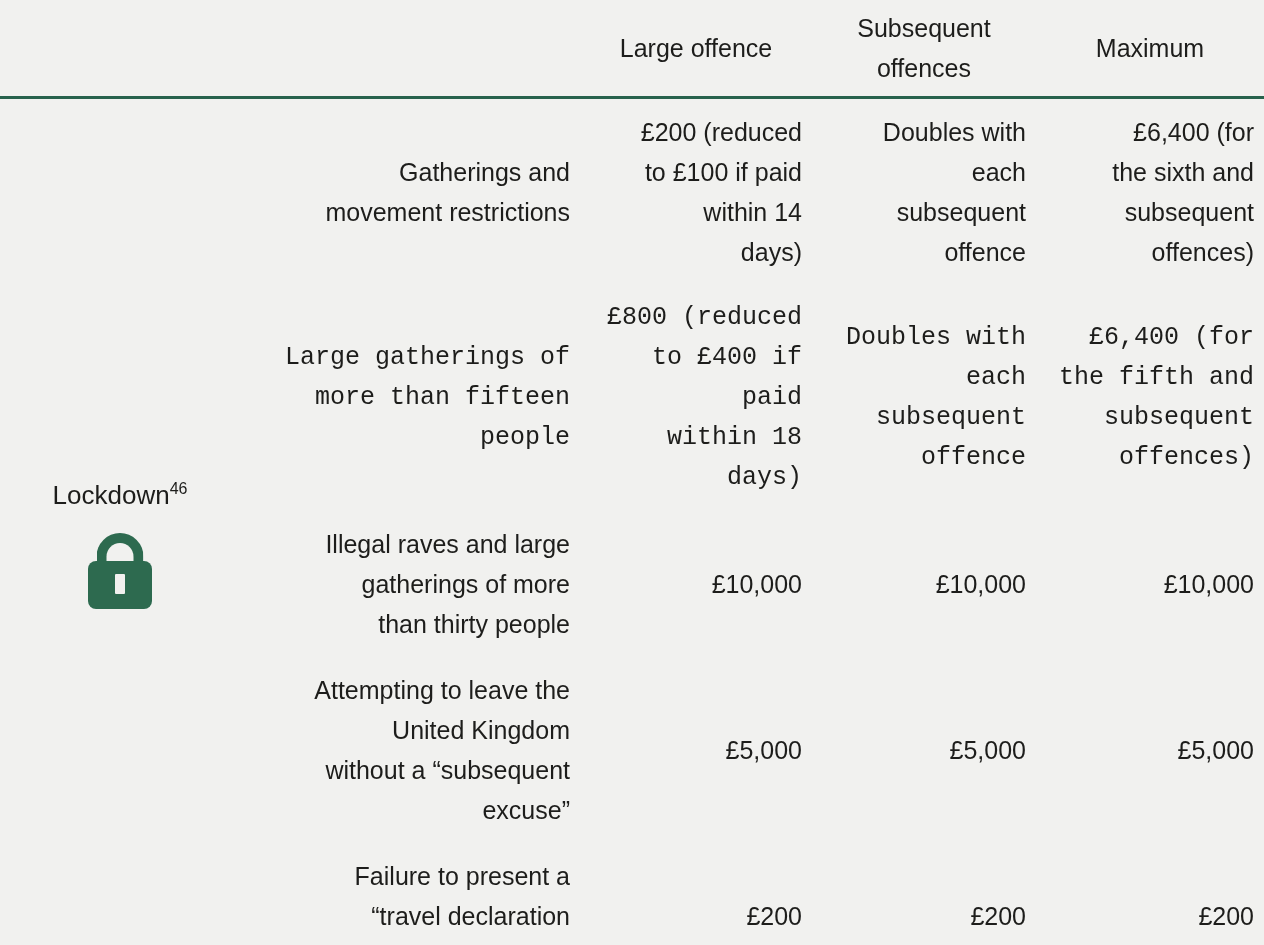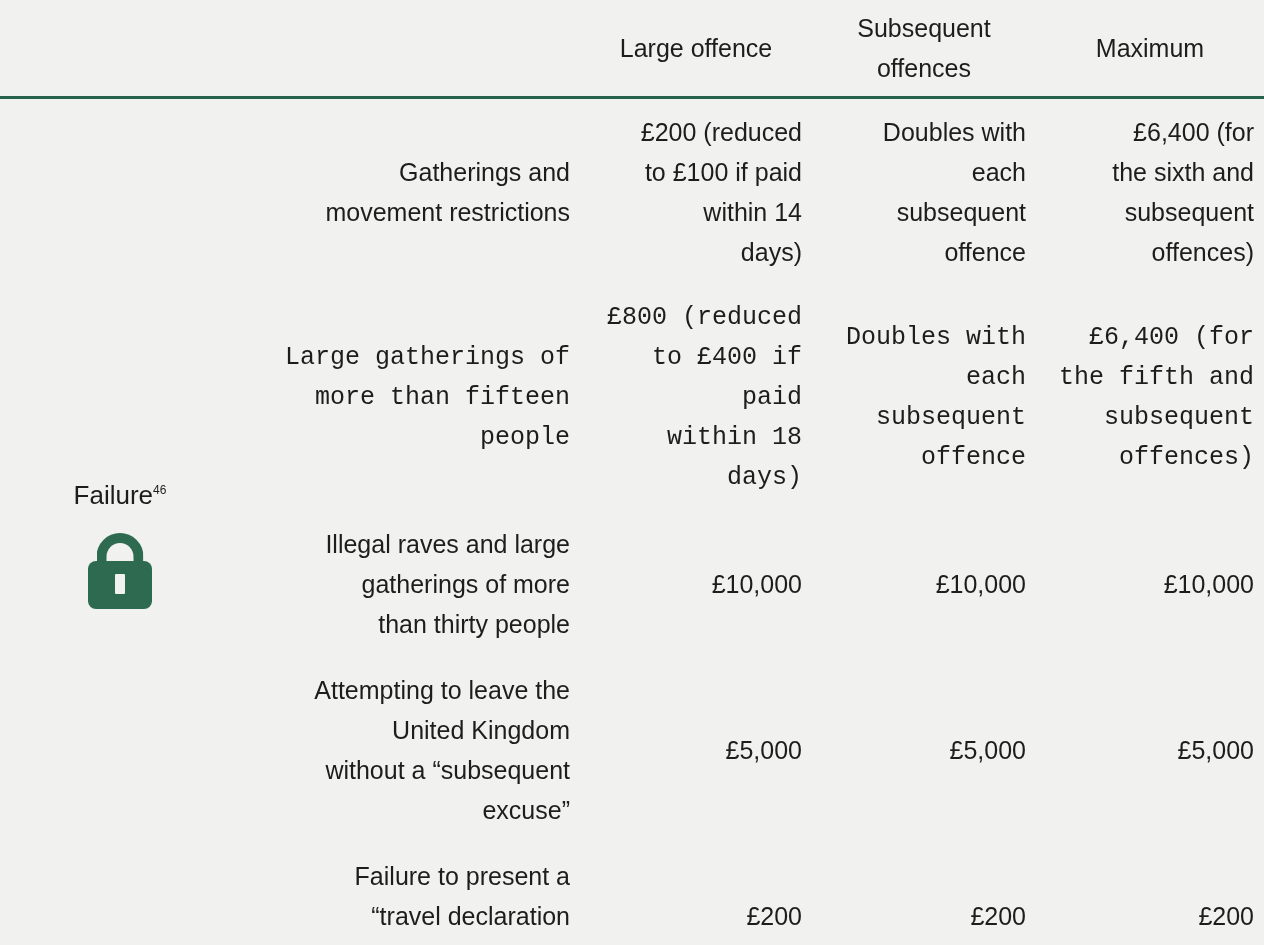--- a/index.html
+++ b/index.html
@@ -57,21 +57,21 @@
     flex-direction:column;
     align-items:center;
     gap:22px;
   }
   .group-label{
     font-size:26px;
     line-height:32px;
     white-space:nowrap;
   }
   .group-label sup{
-    font-size:12px;
+    font-size:16px;
     line-height:0;
   }
   .lock{
     position:relative;
     width:64px;height:76px;
   }
   .lock .shackle{
     position:absolute;
     top:0;left:50%;
     transform:translateX(-50%);
@@ -114,21 +114,21 @@
       <th>Large offence</th>
       <th>Subsequent
 offences</th>
       <th>Maximum</th>
     </tr>
   </thead>
   <tbody>
     <tr class="r1">
       <td rowspan="5">
         <div class="group-block">
-          <div class="group-label"><span>Failure</span><sup>46</sup></div>
+          <div class="group-label"><span>Lockdown</span><sup>46</sup></div>
           <div class="lock">
             <div class="shackle"></div>
             <div class="body"></div>
             <div class="keyhole"></div>
           </div>
         </div>
       </td>
       <td>Gatherings and
 movement restrictions</td>
       <td>£200 (reduced

